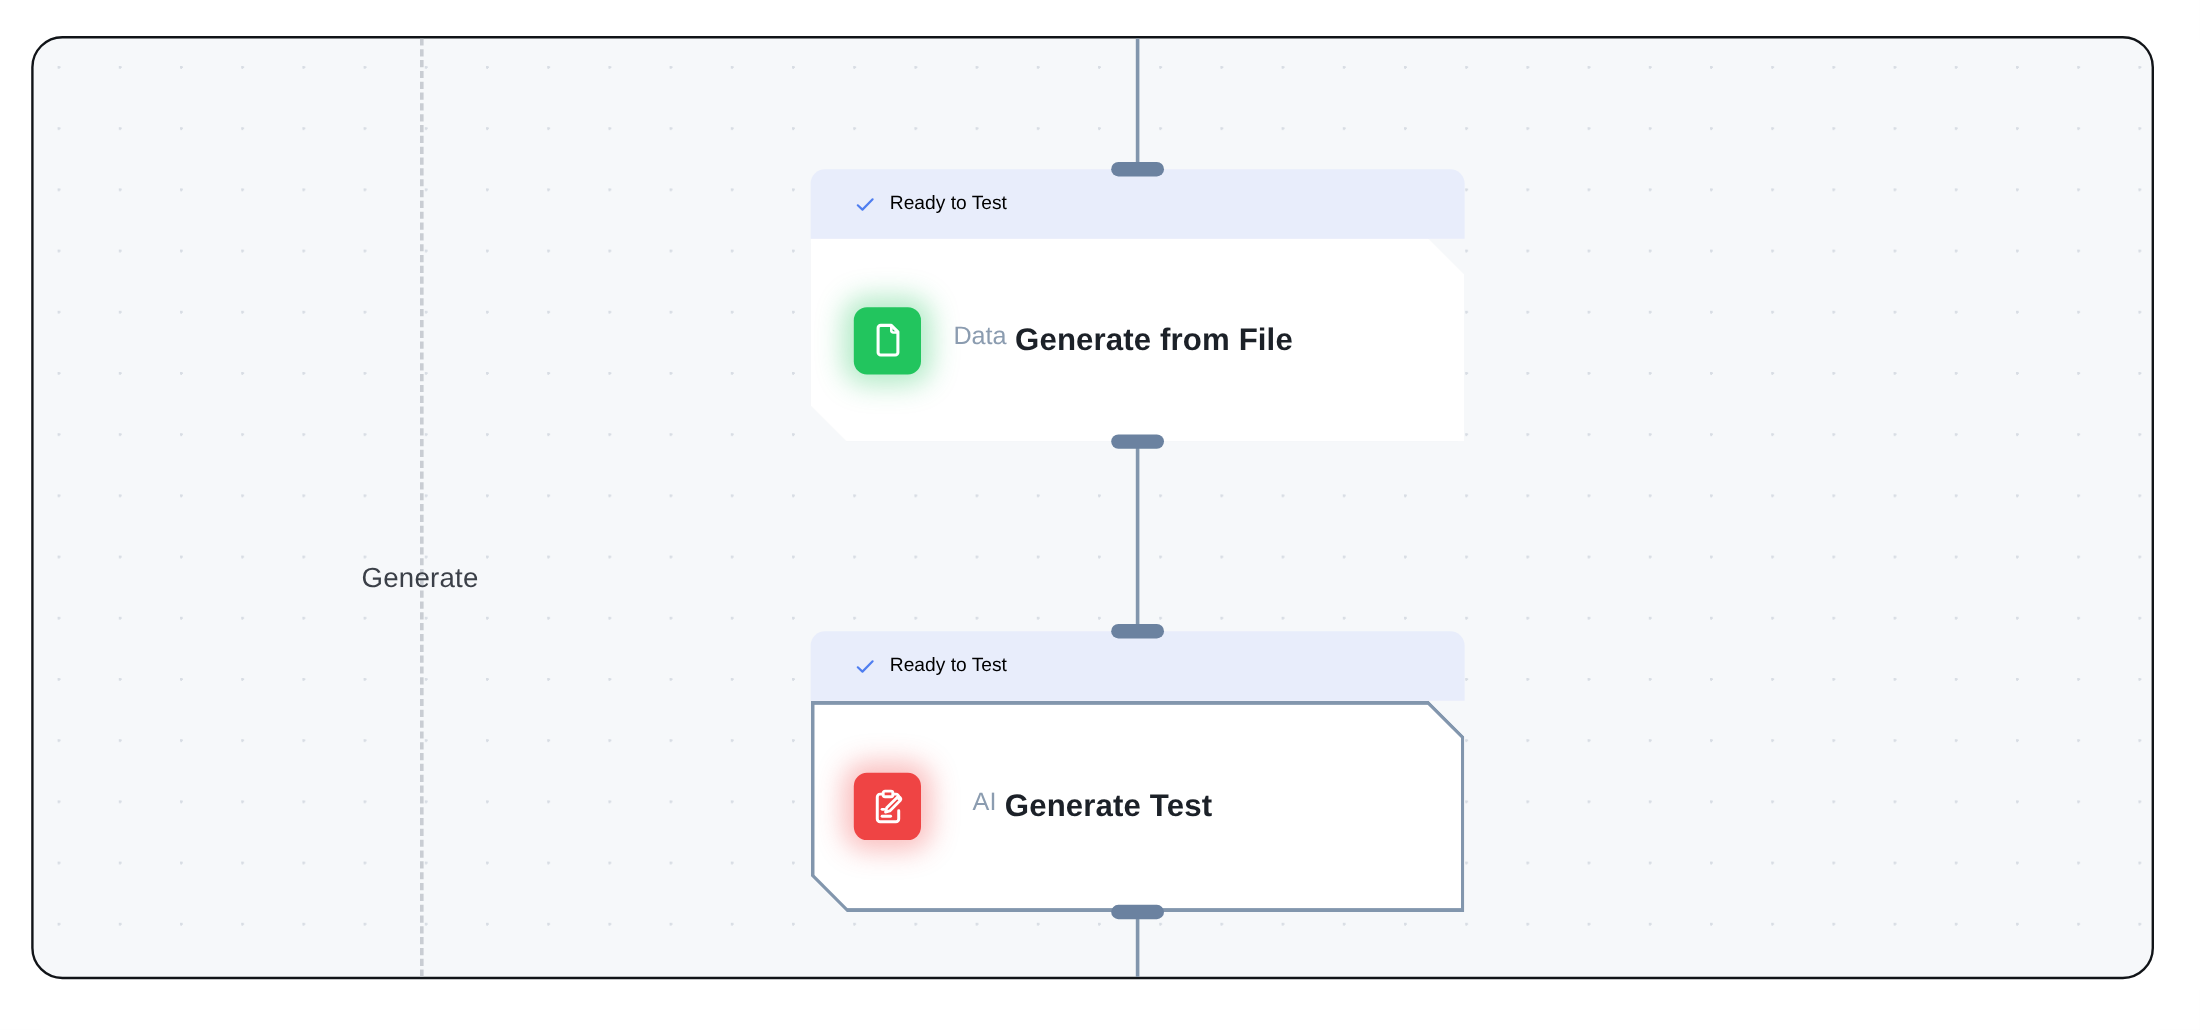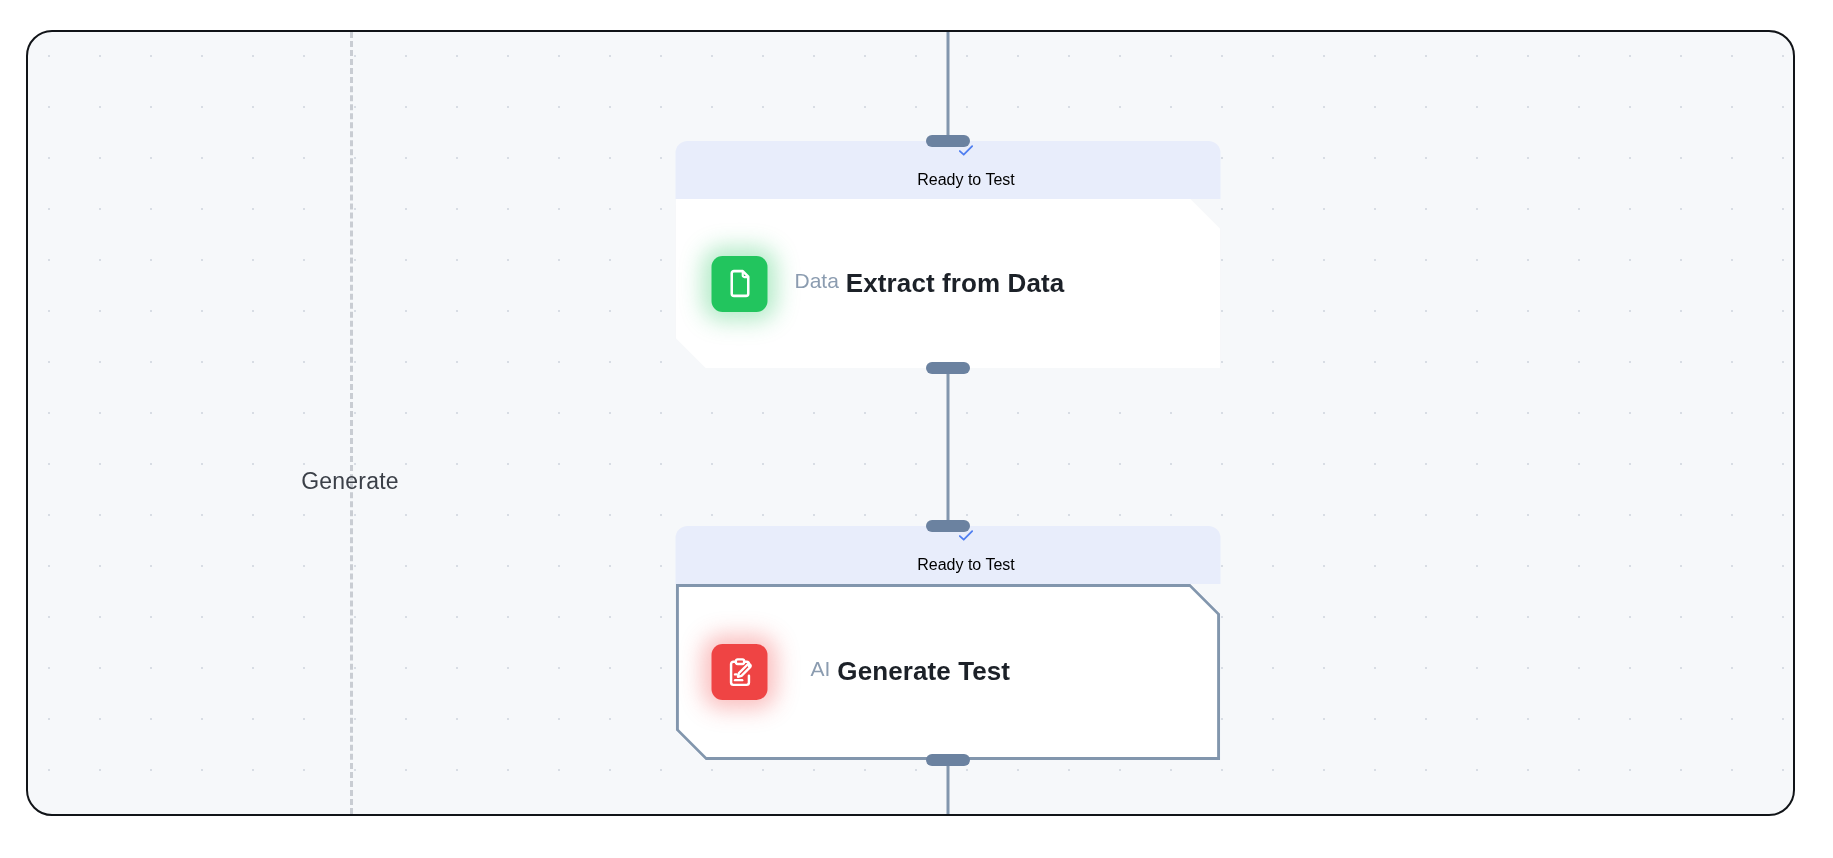--- a/index.html
+++ b/index.html
@@ -90,21 +90,20 @@
     box-sizing: border-box;
     height: 58px;
     background: #e8edfb;
     border-radius: 12px 12px 0 0;
     display: flex;
     align-items: center;
     padding-left: 36px;
     gap: 11px;
     position: relative;
     z-index: 1;
-    flex-direction: column;
   }
   .header-check {
     display: block;
     width: 19px;
     height: 19px;
     flex: none;
   }
   .header-check svg { display:block; width:19px; height:19px; }
 
   
@@ -230,21 +229,21 @@
       </div>
       <div class="node-body plain">
         <span class="node-icon green">
           <svg viewBox="0 0 24 24" fill="none" xmlns="http://www.w3.org/2000/svg">
             <path d="M14 3H7.6A1.6 1.6 0 0 0 6 4.6v14.8A1.6 1.6 0 0 0 7.6 21h8.8a1.6 1.6 0 0 0 1.6-1.6V7l-4-4Z" stroke="#ffffff" stroke-width="1.85" stroke-linejoin="round"></path>
             <path d="M14 3v3.2A1.1 1.1 0 0 0 15.1 7.3H18" stroke="#ffffff" stroke-width="1.6" stroke-linejoin="round"></path>
           </svg>
         </span>
         <span class="node-text">
           <span class="node-category">Data</span>
-          <span class="node-title">Extract from Data</span>
+          <span class="node-title">Generate from File</span>
         </span>
       </div>
     </div>
 
     <div class="handle" style="left:920px; top:330px;"></div>
 
     <div class="edge-line" style="left:920px; top:336px; height:156px;"></div>
 
     <div class="handle" style="left:920px; top:488px;"></div>
 

